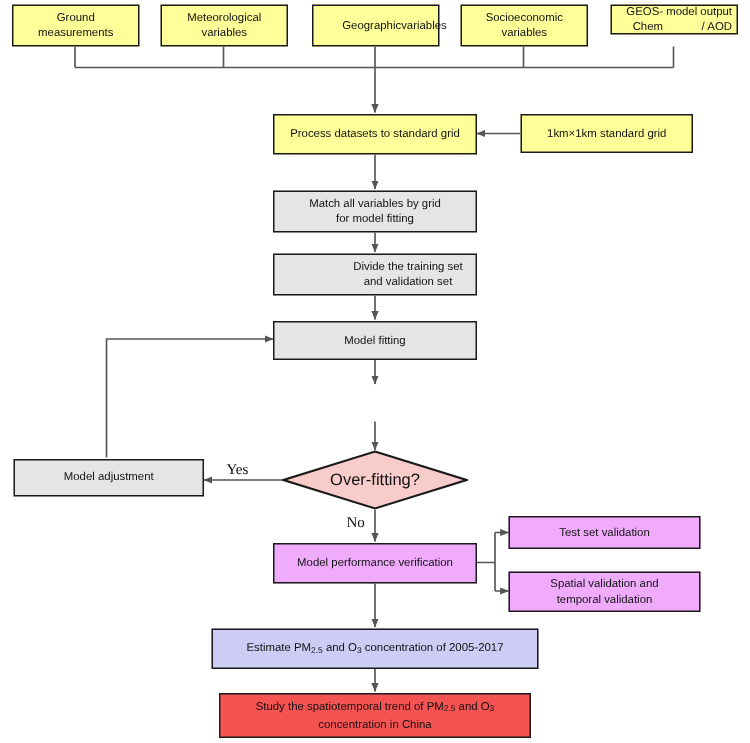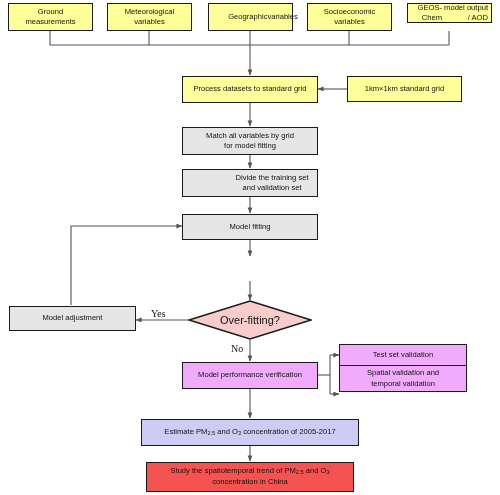--- a/index.html
+++ b/index.html
@@ -182,21 +182,21 @@
   <div class="edge-label" style="left:231px; top:343px;">No</div>
 
   <div class="node green" style="left:182px; top:362px; width:136px; height:27px;">
     <span>Model performance verification</span>
   </div>
 
   <div class="node green" style="left:339px; top:344px; width:128px; height:22px;">
     <span>Test set validation</span>
   </div>
 
-  <div class="node green" style="left:339px; top:365px; width:128px; height:27px; flex-direction:column;">
+  <div class="node green" style="left:339px; top:381px; width:128px; height:27px; flex-direction:column;">
     <span>Spatial validation and</span>
     <span>temporal validation</span>
   </div>
 
   <div class="node blue" style="left:141px; top:419px; width:218px; height:27px;">
     <span>
       <span>Estimate PM</span><span class="sub">2.5</span><span> and O</span><span class="sub">3</span><span> concentration of 2005-2017</span>
     </span>
   </div>
 

